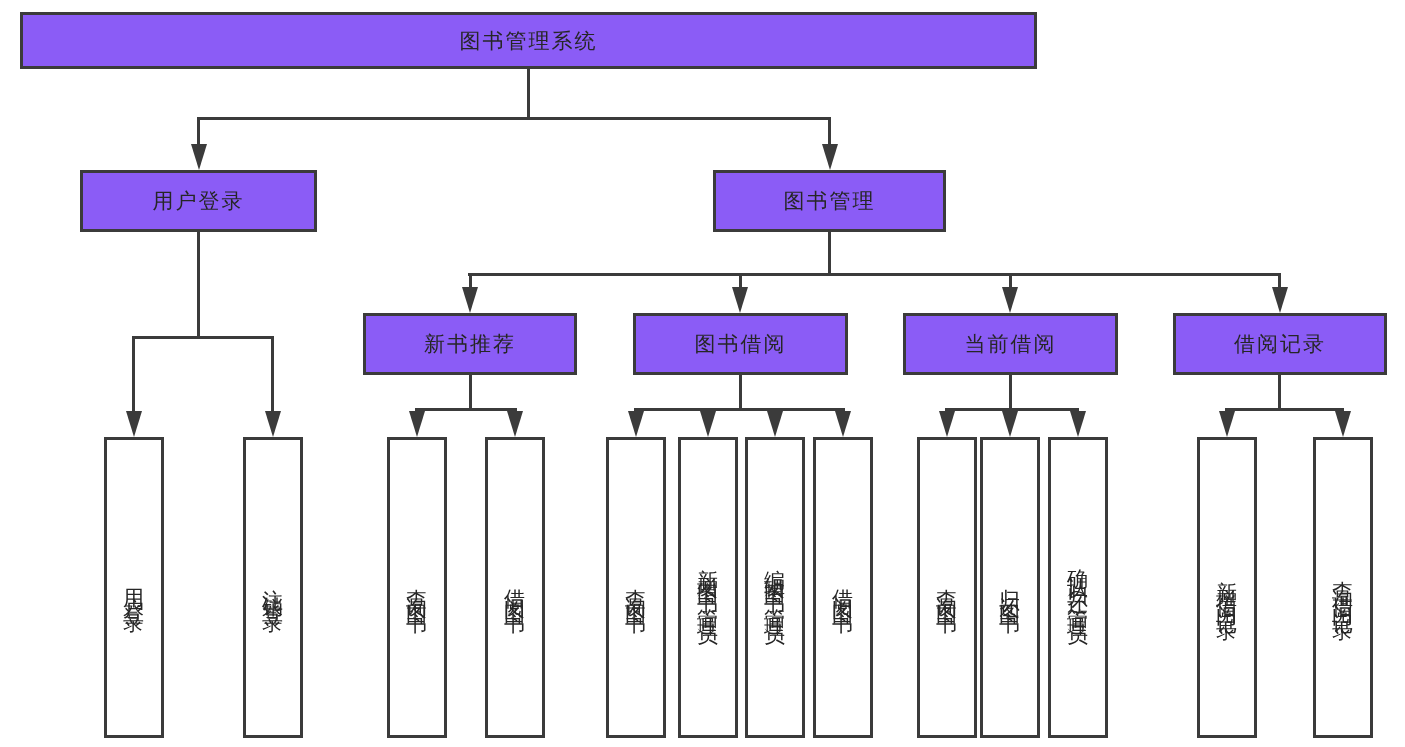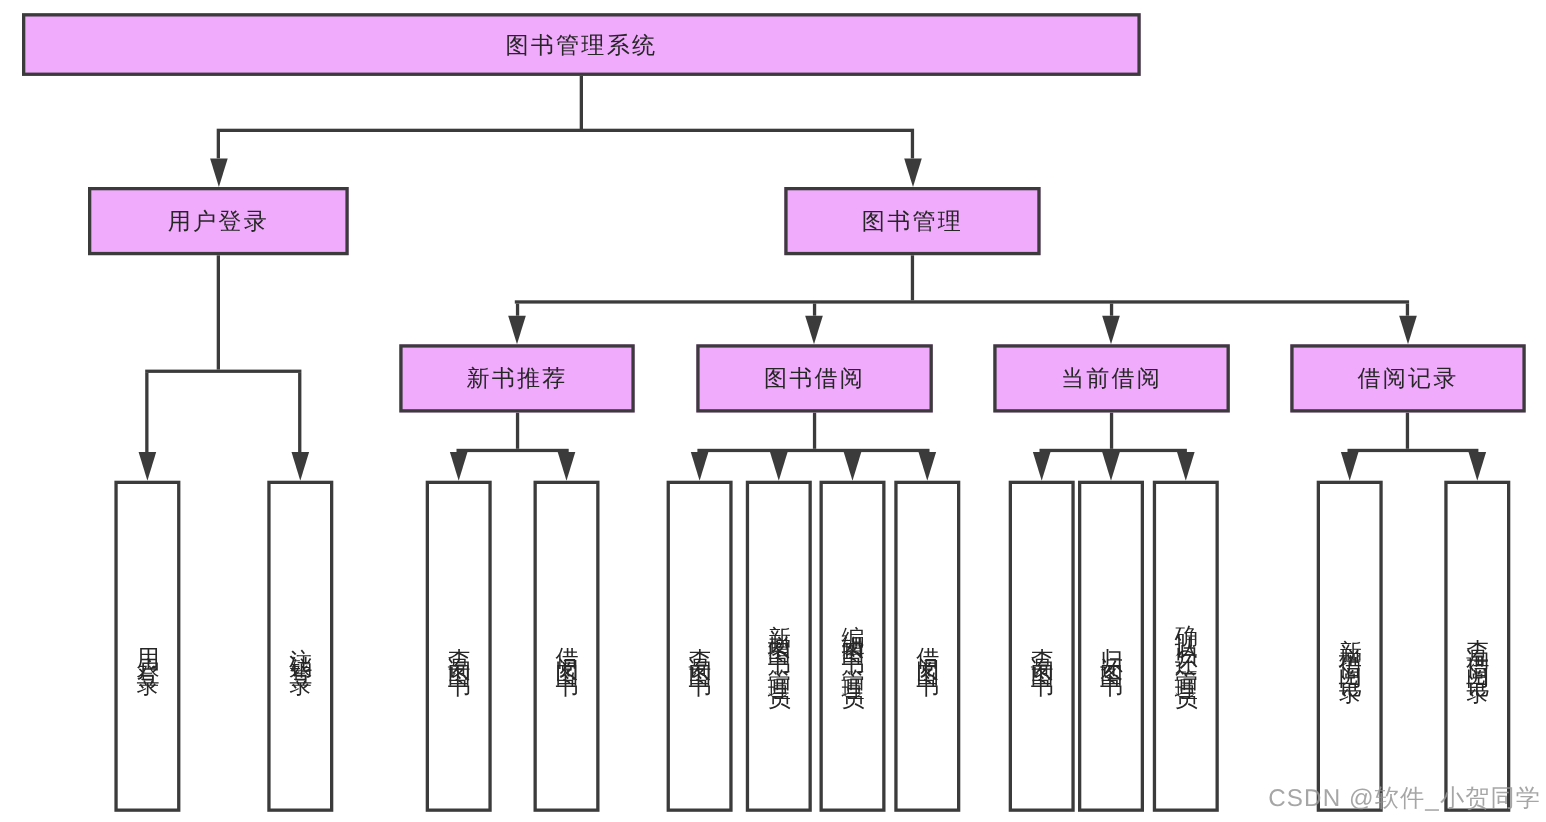--- a/index.html
+++ b/index.html
@@ -13,21 +13,21 @@
     width:1405px;height:747px;
     background:var(--bg);
     overflow:hidden;
     font-family:"Liberation Sans","DejaVu Sans",sans-serif;
   }
   
   .node{
     position:absolute;
     box-sizing:border-box;
     border:3px solid var(--line);
-    background:#f0abfc;
+    background:#8b5cf6;
     display:flex;align-items:center;justify-content:center;
     color:var(--text);
     font-size:21px;
     letter-spacing:2px;
     white-space:nowrap;
   }
   .leaf{
     position:absolute;
     box-sizing:border-box;
     border:3px solid var(--line);
@@ -197,15 +197,14 @@
     <span class="vtext">确认归还（管理员）</span>
   </div>
 
   <div class="leaf" id="leaf-12">
     <span class="vtext">新增借阅记录</span>
   </div>
   <div class="leaf" id="leaf-13">
     <span class="vtext">查询借阅记录</span>
   </div>
 
-  <div class="watermark">CSDN @软件_小贺同学</div>
 
 </div>
 
 </body></html>

